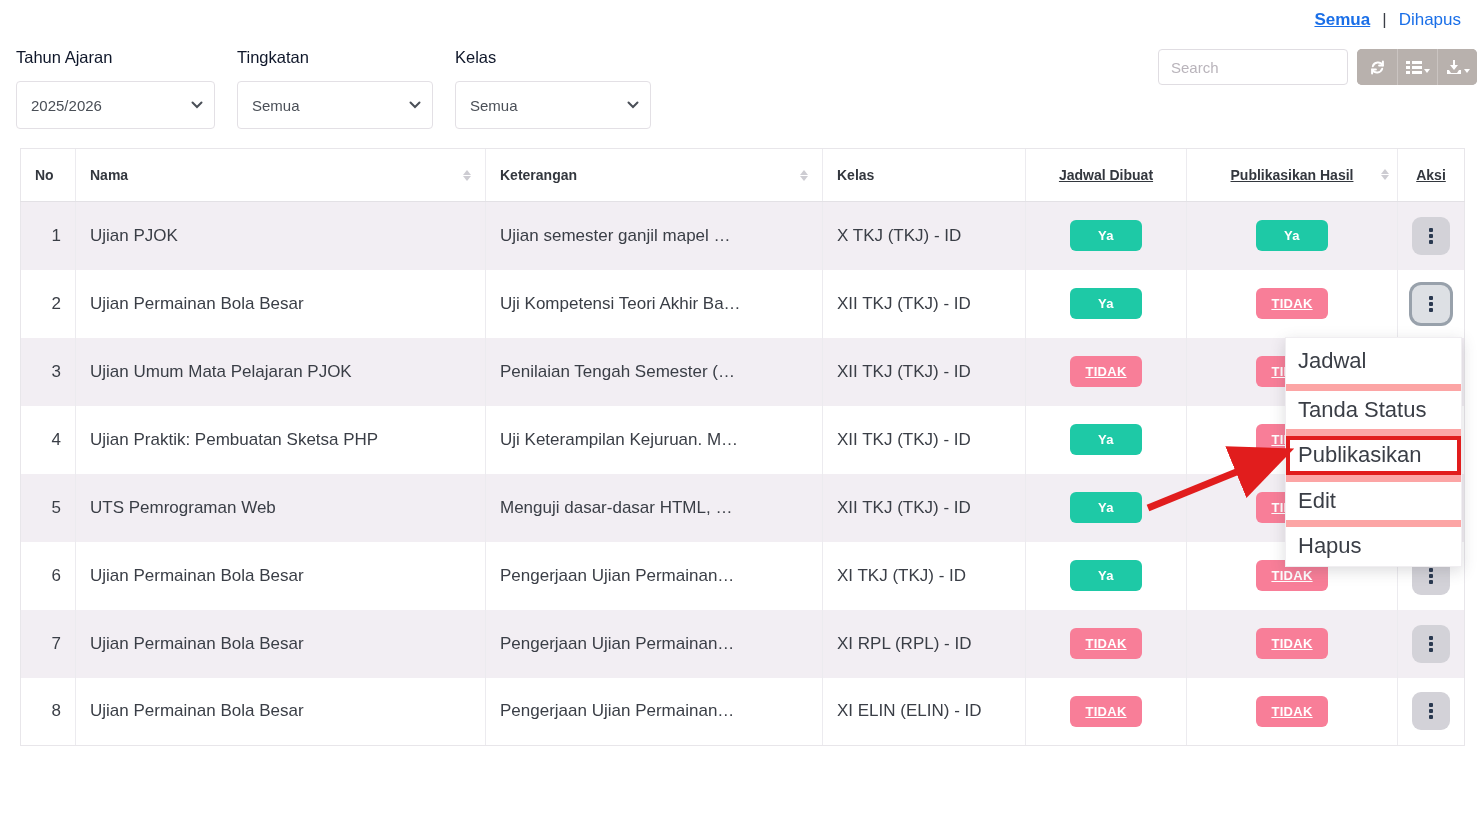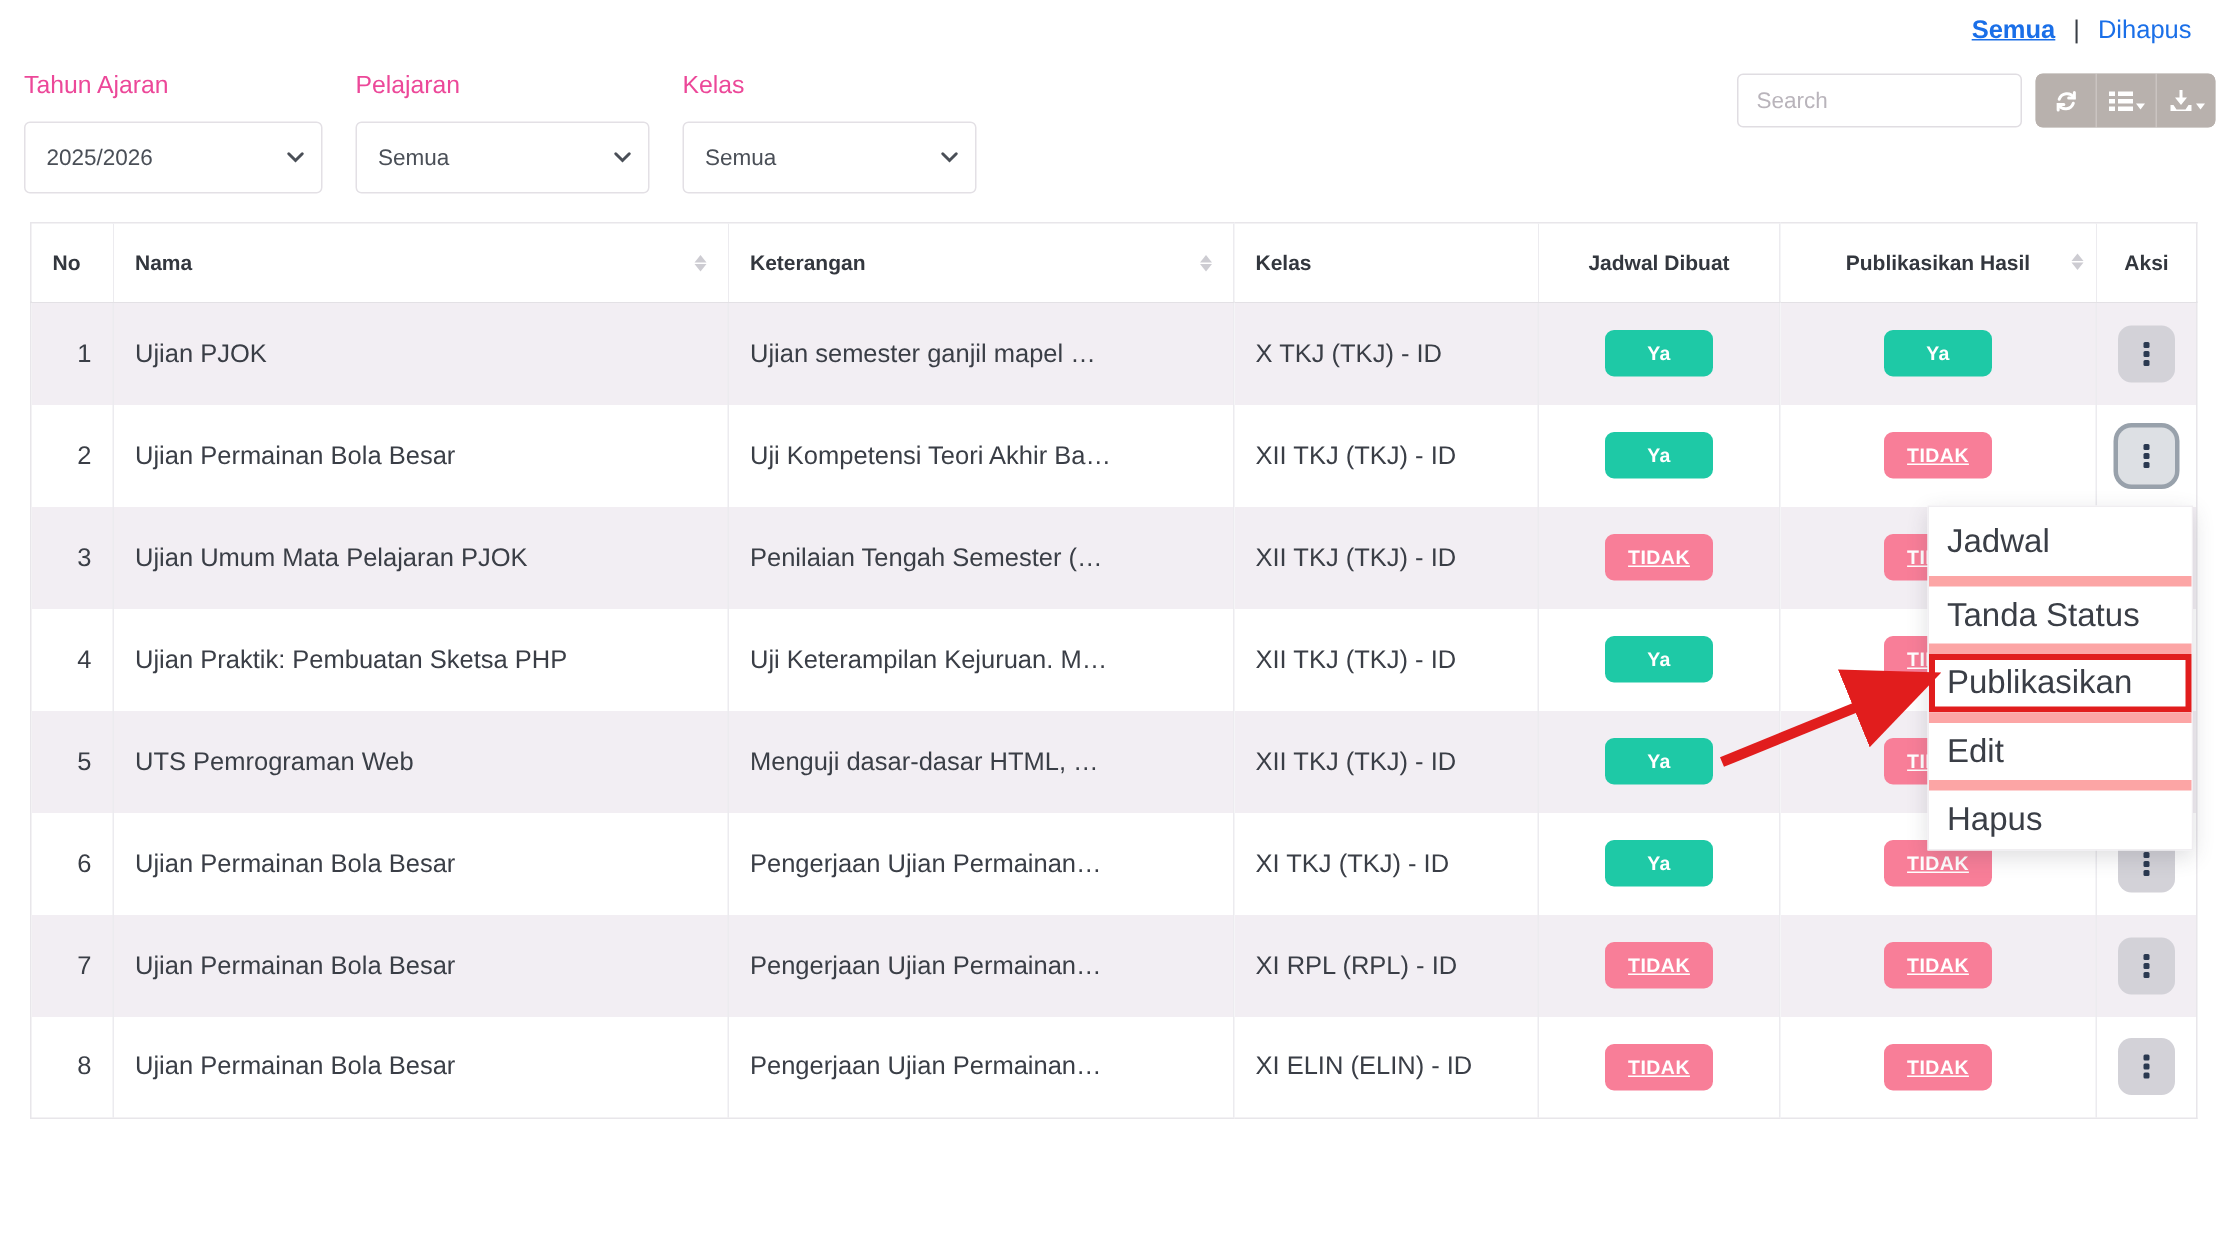--- a/index.html
+++ b/index.html
@@ -14,21 +14,21 @@
   .app { position: relative; width: 1483px; height: 826px; }
 
   
   .view-links { position: absolute; top: 10px; right: 22px; font-size: 17px; display: flex; align-items: center; gap: 12px; }
   .view-links a { cursor: pointer; color: var(--link-blue); }
   .view-links a.active { font-weight: 700; text-decoration: underline; }
   .view-links .sep { color: #3a3e46; font-weight: 400; }
 
   
   .filters { position: absolute; top: 48px; left: 16px; display: flex; gap: 22px; }
-  .filter-label { font-size: 16.5px; color: #ec4899; margin-bottom: 14px; }
+  .filter-label { font-size: 16.5px; color: #0f172a; margin-bottom: 14px; }
   .select-wrap { position: relative; }
   .select-wrap select {
     width: 100%; height: 48px; border: 1px solid #e3e0e5; border-radius: 4px;
     background: #fff; padding: 0 30px 0 14px; font-size: 15px; color: #4a4f57;
     appearance: none; -webkit-appearance: none; font-family: "Liberation Sans", sans-serif;
   }
   .select-wrap .chev { position: absolute; right: 12px; top: 20px; pointer-events: none; }
 
   
   .toolbar { position: absolute; top: 49px; right: 6px; display: flex; align-items: flex-start; gap: 9px; }
@@ -49,21 +49,21 @@
   
   table.grid { position: absolute; top: 148px; left: 20px; width: 1444px; border-collapse: collapse; table-layout: fixed; }
   table.grid th, table.grid td { border-left: 1px solid #ecebef; overflow: hidden; white-space: nowrap; }
   table.grid th:first-child, table.grid td:first-child { border-left: 1px solid #e8e6ea; }
   table.grid th:last-child, table.grid td:last-child { border-right: 1px solid #e8e6ea; }
   table.grid thead th {
     height: 53px; background: #fff; border-top: 1px solid #e8e6ea; border-bottom: 1px solid #e3e1e5;
     font-size: 14px; font-weight: 700; color: #33373e; text-align: left; padding: 0 14px; position: relative;
   }
   table.grid thead th .th-inner { display: flex; align-items: center; }
-  table.grid thead th.center .th-inner { justify-content: center; }
+  table.grid thead th.center .th-inner { justify-content: center; text-decoration: underline; }
   .sort { display: inline-flex; flex-direction: column; line-height: 0; margin-left: auto; gap: 1px; }
   th.center .sort { position: absolute; right: 8px; top: 20px; margin-left: 0; }
   .sort i { width: 0; height: 0; border-left: 4px solid transparent; border-right: 4px solid transparent; display: block; }
   .sort .up { border-bottom: 5px solid #cdccd2; }
   .sort .dn { border-top: 5px solid #cdccd2; }
   table.grid tbody tr { height: 68px; background: #fff; }
   table.grid tbody tr.stripe { background: var(--row-stripe); }
   table.grid tbody tr:last-child td { border-bottom: 1px solid #e8e6ea; }
   table.grid td { font-size: 17px; color: #3a3e46; padding: 0 14px; }
   td.td-no { text-align: right; padding-right: 18px; }
@@ -118,21 +118,21 @@
   </div>
 
   <div class="filters" id="filters">
       <div class="filter" style="width: 199px;">
         <div class="filter-label">Tahun Ajaran</div>
         <div class="select-wrap"><select><option>2025/2026</option></select><svg class="chev" width="12" height="8" viewBox="0 0 12 8" fill="none" stroke="#4a4f57" stroke-width="2" stroke-linecap="round">
             <path d="M1.5 1.5 L6 6 L10.5 1.5"></path>
           </svg></div>
       </div>
       <div class="filter" style="width: 196px;">
-        <div class="filter-label">Pelajaran</div>
+        <div class="filter-label">Tingkatan</div>
         <div class="select-wrap"><select><option>Semua</option></select><svg class="chev" width="12" height="8" viewBox="0 0 12 8" fill="none" stroke="#4a4f57" stroke-width="2" stroke-linecap="round">
             <path d="M1.5 1.5 L6 6 L10.5 1.5"></path>
           </svg></div>
       </div>
       <div class="filter" style="width: 196px;">
         <div class="filter-label">Kelas</div>
         <div class="select-wrap"><select><option>Semua</option></select><svg class="chev" width="12" height="8" viewBox="0 0 12 8" fill="none" stroke="#4a4f57" stroke-width="2" stroke-linecap="round">
             <path d="M1.5 1.5 L6 6 L10.5 1.5"></path>
           </svg></div>
       </div>

